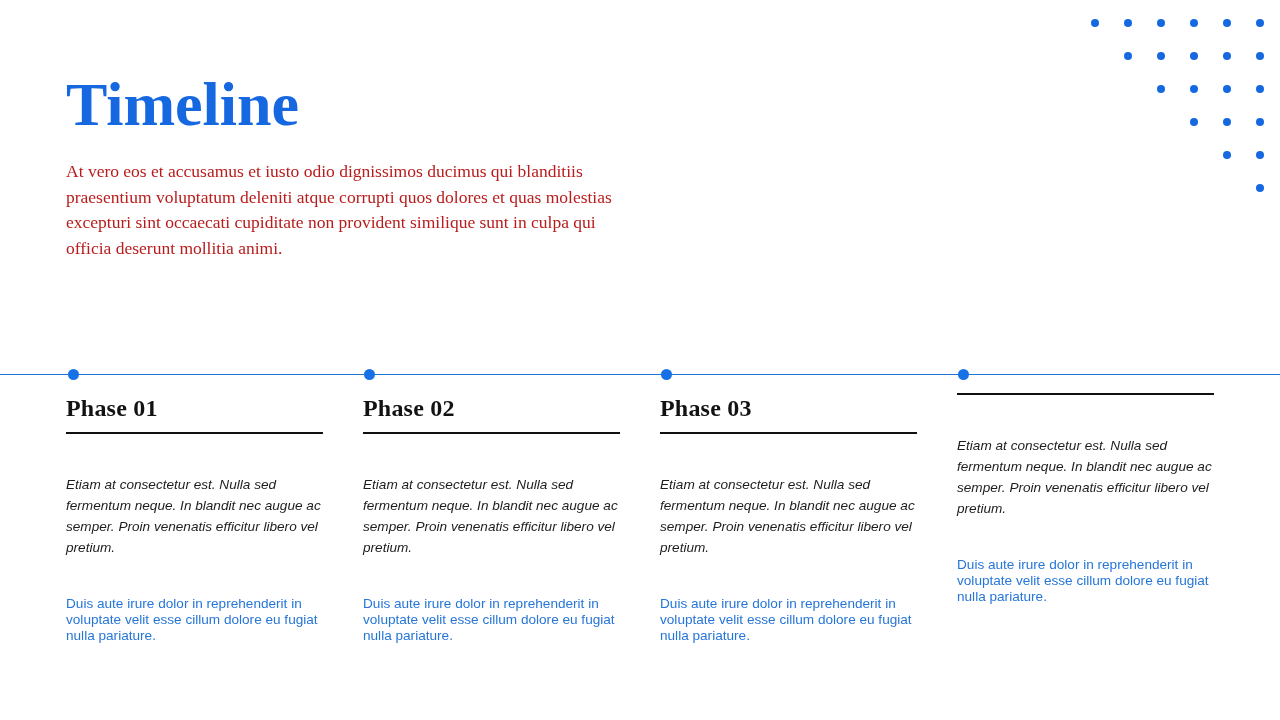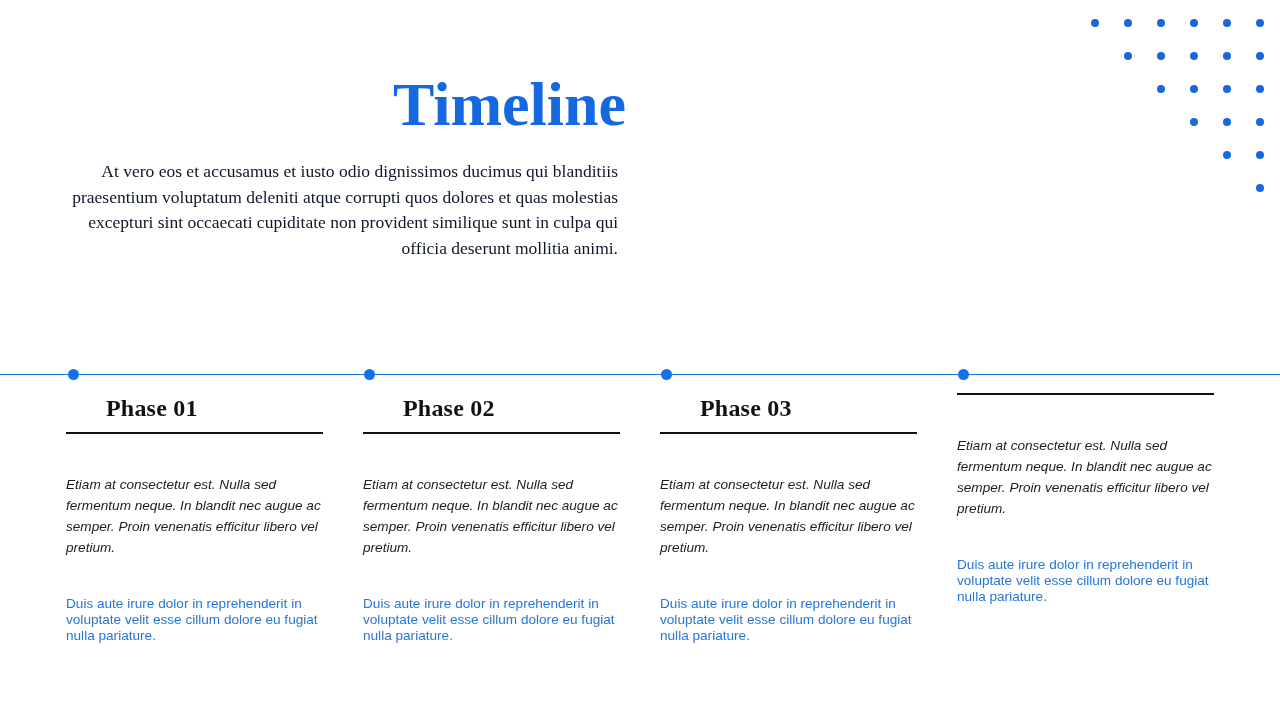--- a/index.html
+++ b/index.html
@@ -33,35 +33,34 @@
     border-radius: 50%;
     background: #1668E0;
   }
 
   
   #header {
     position: absolute;
     left: 66px;
     top: 72px;
     width: 560px;
-    text-align: right;
   }
   #page-title {
     font-family: "Liberation Serif", serif;
     font-size: 62px;
     line-height: 64px;
     font-weight: 700;
     color: #1668E0;
     letter-spacing: 0px;
   }
   #intro-text {
     font-family: "Liberation Serif", serif;
     font-size: 17.5px;
     line-height: 25.6px;
-    color: #0f172a;
+    color: #b91c1c;
     margin-top: 23px;
     width: 552px;
   }
 
   
   #timeline-axis {
     position: absolute;
     left: 0;
     top: 374px;
     width: 1280px;
@@ -91,21 +90,20 @@
     flex: 0 0 257px;
   }
   .phase-title {
     font-family: "Liberation Serif", serif;
     font-size: 24px;
     line-height: 30px;
     font-weight: 700;
     color: #121212;
     letter-spacing: 0.2px;
     padding-bottom: 9px;
-    margin-left: 40px;
   }
   .phase-rule {
     height: 2px;
     background: #111111;
     width: 100%;
   }
   .phase-body {
     font-family: "Liberation Sans", sans-serif;
     font-size: 13.6px;
     line-height: 21px;

